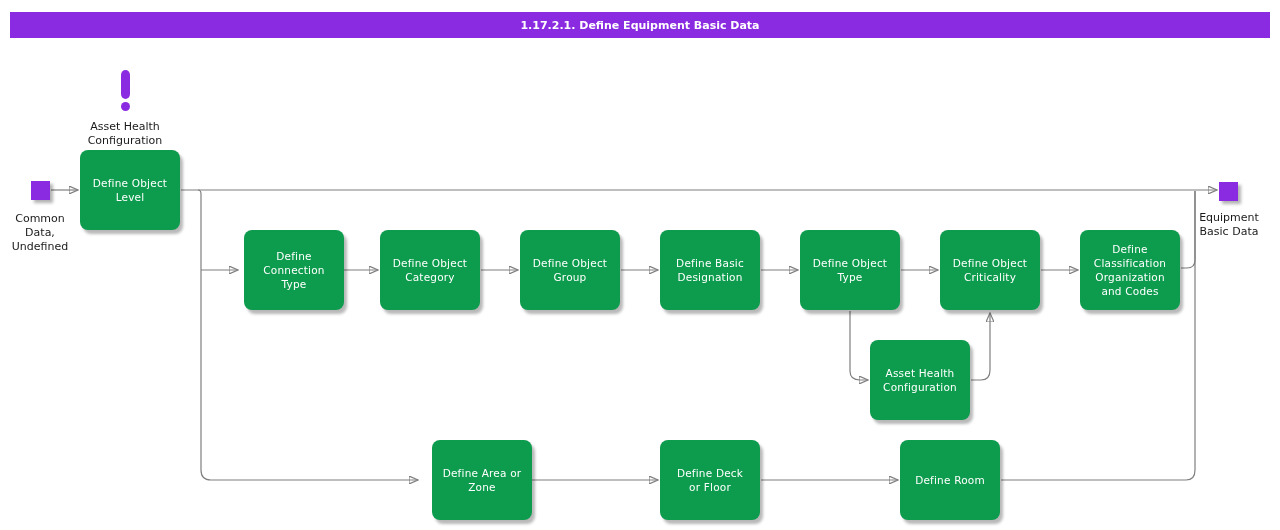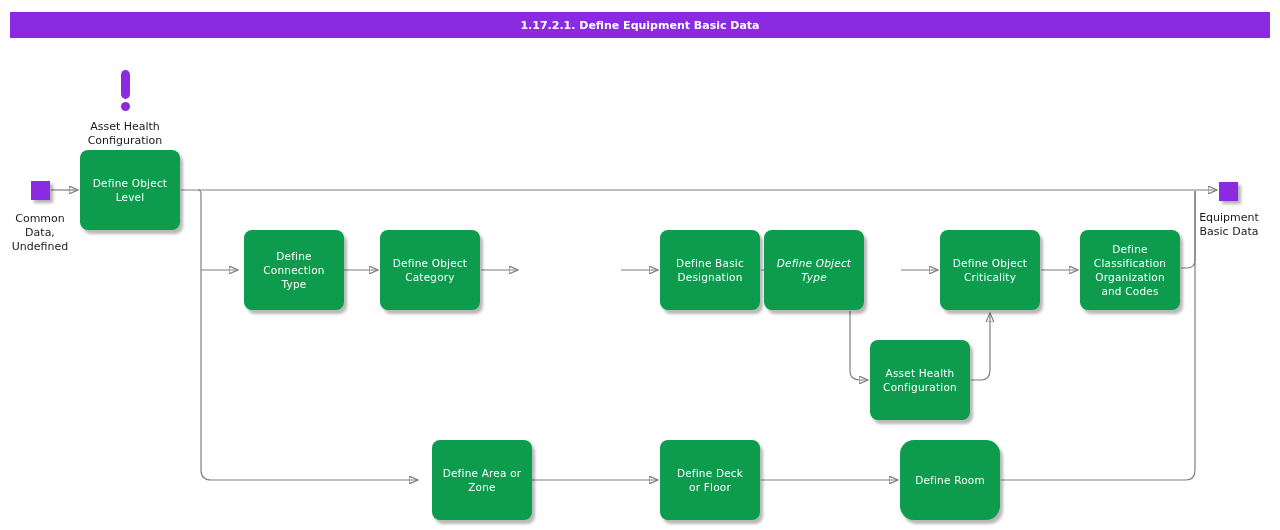--- a/index.html
+++ b/index.html
@@ -27,27 +27,27 @@
     color:#ffffff;font-size:10.5px;line-height:14px;letter-spacing:0.2px;
     display:flex;align-items:center;justify-content:center;text-align:center;
     padding:10px;box-sizing:border-box;
     cursor:pointer;
   }
   .n-object-level{left:80px;top:150px;}
   .n-connection-type{left:232px;top:230px;margin-left:12px;}
   .n-object-category{left:380px;top:230px;}
   .n-object-group{left:520px;top:230px;}
   .n-type-designation{left:660px;top:230px;}
-  .n-object-type{left:764px;top:230px;font-style:italic;}
+  .n-object-type{left:800px;top:230px;}
   .n-object-criticality{left:940px;top:230px;}
   .n-classification{left:1080px;top:230px;}
   .n-asset-health{left:870px;top:340px;}
   .n-area-zone{left:420px;top:440px;margin-left:12px;}
   .n-deck-floor{left:660px;top:440px;}
-  .n-room{left:900px;top:440px;border-radius:14px;}
+  .n-room{left:900px;top:440px;}
   .sq{
     position:absolute;width:19px;height:19px;
     background:var(--accent,#8A2BE2);
     box-shadow:3px 3px 3px rgba(0,0,0,0.3);
   }
   .sq-start{left:31px;top:181px;}
   .sq-end{left:1219px;top:182px;}
   .lbl{
     position:absolute;color:#1a1a1a;font-size:11px;line-height:14px;
     text-align:center;
@@ -113,20 +113,23 @@
 
   <div class="node n-object-level">
     <span>Define Object Level</span>
   </div>
   <div class="node n-connection-type">
     <span>Define Connection Type</span>
   </div>
   <div class="node n-object-category">
     <span>Define Object Category</span>
   </div>
+  <div class="node n-object-group">
+    <span>Define Object Group</span>
+  </div>
   <div class="node n-type-designation">
     <span>Define Basic Designation</span>
   </div>
   <div class="node n-object-type">
     <span>Define Object Type</span>
   </div>
   <div class="node n-object-criticality">
     <span>Define Object Criticality</span>
   </div>
   <div class="node n-classification">

